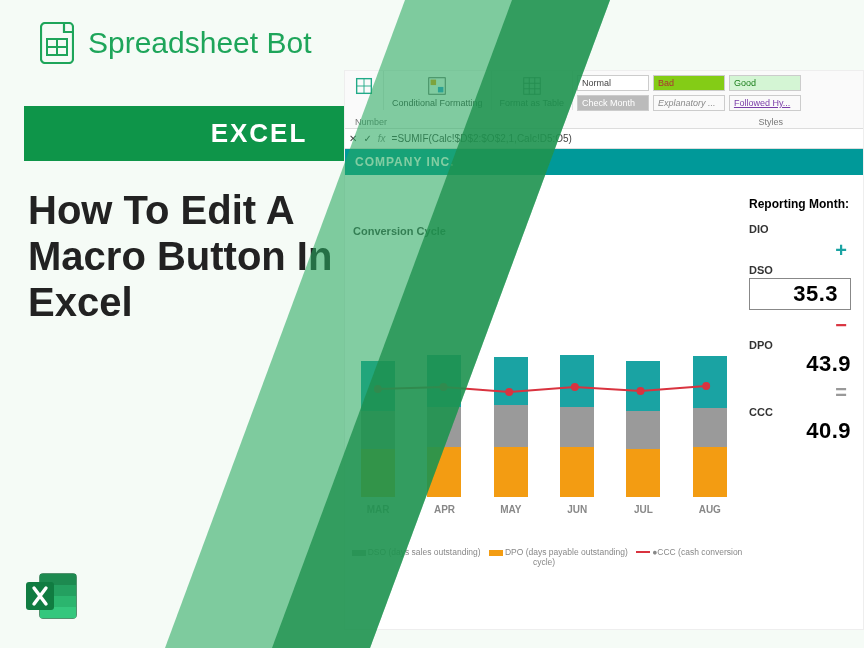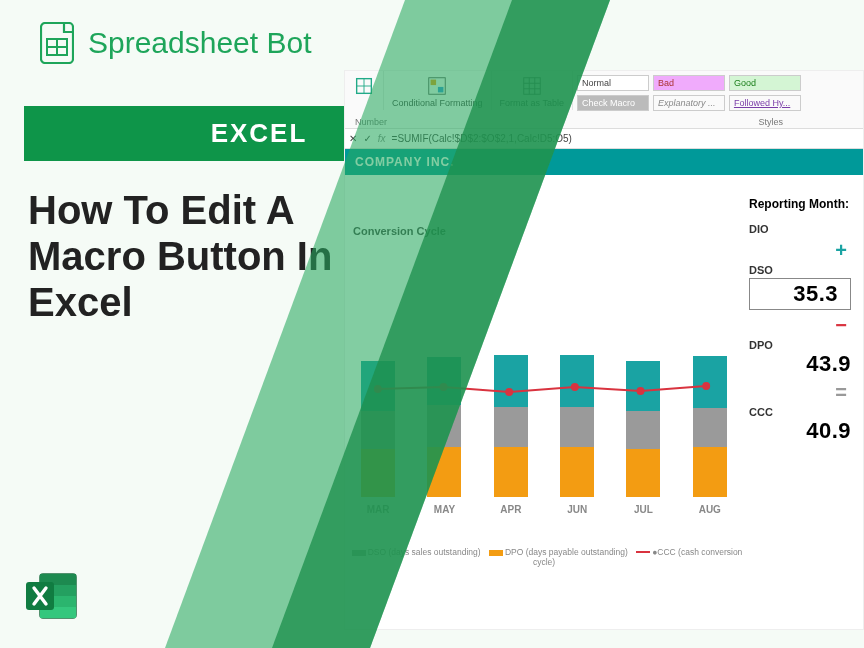--- a/index.html
+++ b/index.html
@@ -250,23 +250,23 @@
           <rect x="3" y="3" width="18" height="18" fill="none" stroke="#555"></rect>
           <line x1="3" y1="9" x2="21" y2="9" stroke="#555"></line>
           <line x1="3" y1="15" x2="21" y2="15" stroke="#555"></line>
           <line x1="9" y1="3" x2="9" y2="21" stroke="#555"></line>
           <line x1="15" y1="3" x2="15" y2="21" stroke="#555"></line>
         </svg>
       <span class="lbl">Format as Table</span>
     </div>
     <div class="styles-box">
       <div class="style-cell" style="background:#fff">Normal</div>
-      <div class="style-cell" style="background:#f0abfc;color:#a33">Bad</div>
+      <div class="style-cell" style="background:#84cc16;color:#a33">Bad</div>
       <div class="style-cell" style="background:#d4f5d4;color:#1a7e1a">Good</div>
-      <div class="style-cell" style="background:#bbb;color:#fff">Check Macro</div>
+      <div class="style-cell" style="background:#bbb;color:#fff">Check Month</div>
       <div class="style-cell" style="font-style:italic;color:#888">Explanatory ...</div>
       <div class="style-cell" style="color:#7a3da8;text-decoration:underline">Followed Hy...</div>
     </div>
     <div class="number-caption">Number</div>
     <div class="styles-caption">Styles</div>
   </div>
 
   <div class="fxbar">
     <span>✕</span>
     <span>✓</span>
@@ -286,33 +286,33 @@
         <div class="bar-wrap">
           <div class="bar-stack">
               <div class="seg-top" style="height:50px"></div>
               <div class="seg-mid" style="height:38px"></div>
               <div class="seg-bot" style="height:48px"></div>
             </div>
           <div class="bar-label">MAR</div>
         </div>
         <div class="bar-wrap">
           <div class="bar-stack">
+              <div class="seg-top" style="height:52px"></div>
+              <div class="seg-mid" style="height:40px"></div>
+              <div class="seg-bot" style="height:50px"></div>
+            </div>
+          <div class="bar-label">APR</div>
+        </div>
+        <div class="bar-wrap">
+          <div class="bar-stack">
               <div class="seg-top" style="height:48px"></div>
               <div class="seg-mid" style="height:42px"></div>
               <div class="seg-bot" style="height:50px"></div>
             </div>
           <div class="bar-label">MAY</div>
-        </div>
-        <div class="bar-wrap">
-          <div class="bar-stack">
-              <div class="seg-top" style="height:52px"></div>
-              <div class="seg-mid" style="height:40px"></div>
-              <div class="seg-bot" style="height:50px"></div>
-            </div>
-          <div class="bar-label">APR</div>
         </div>
         <div class="bar-wrap">
           <div class="bar-stack">
               <div class="seg-top" style="height:52px"></div>
               <div class="seg-mid" style="height:40px"></div>
               <div class="seg-bot" style="height:50px"></div>
             </div>
           <div class="bar-label">JUN</div>
         </div>
         <div class="bar-wrap">

